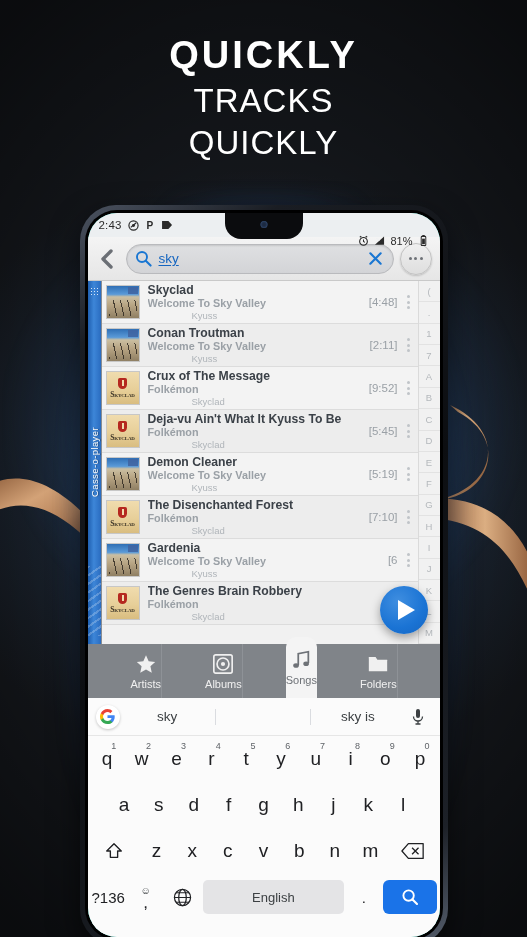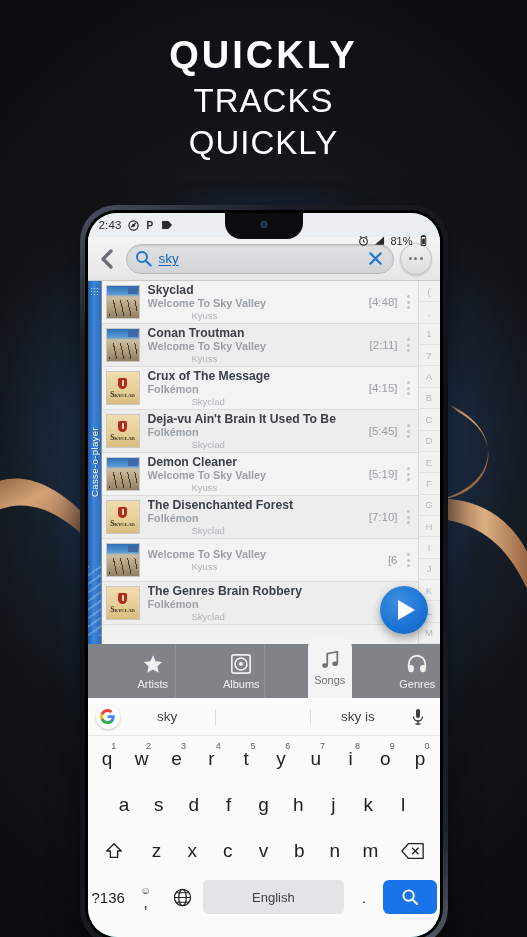--- a/index.html
+++ b/index.html
@@ -559,34 +559,34 @@
                 <div class="track">
                   <div class="art art-skyclad">
                     <span class="shield"></span>
                     <span class="word">Skyclad</span>
                   </div>
                   <div class="meta">
                     <div class="t-title">Crux of The Message</div>
                     <div class="t-album">Folkémon</div>
                     <div class="t-artist">Skyclad</div>
                   </div>
-                  <div class="t-dur">[4:15]</div>
+                  <div class="t-dur">[9:52]</div>
                   <div class="row-menu">
                     <i></i>
                     <i></i>
                     <i></i>
                   </div>
                 </div>
                 <div class="track">
                   <div class="art art-skyclad">
                     <span class="shield"></span>
                     <span class="word">Skyclad</span>
                   </div>
                   <div class="meta">
-                    <div class="t-title">Deja-vu Ain't Brain It Used To Be</div>
+                    <div class="t-title">Deja-vu Ain't What It Kyuss To Be</div>
                     <div class="t-album">Folkémon</div>
                     <div class="t-artist">Skyclad</div>
                   </div>
                   <div class="t-dur">[5:45]</div>
                   <div class="row-menu">
                     <i></i>
                     <i></i>
                     <i></i>
                   </div>
                 </div>
@@ -617,20 +617,21 @@
                   <div class="t-dur">[7:10]</div>
                   <div class="row-menu">
                     <i></i>
                     <i></i>
                     <i></i>
                   </div>
                 </div>
                 <div class="track">
                   <div class="art art-kyuss"></div>
                   <div class="meta">
+                    <div class="t-title">Gardenia</div>
                     <div class="t-album">Welcome To Sky Valley</div>
                     <div class="t-artist">Kyuss</div>
                   </div>
                   <div class="t-dur">[6</div>
                   <div class="row-menu">
                     <i></i>
                     <i></i>
                     <i></i>
                   </div>
                 </div>
@@ -703,20 +704,29 @@
                     <path d="M9 17.5 V5.2 L20 3 V15.3" fill="none" stroke="currentColor" stroke-width="1.9"></path>
                     <ellipse cx="6.6" cy="18" rx="3.1" ry="2.5" fill="currentColor"></ellipse>
                     <ellipse cx="17.6" cy="16" rx="3.1" ry="2.5" fill="currentColor"></ellipse>
                   </svg>
                 </span>
                 <span class="tab-label">Songs</span>
               </div>
               <div class="tab">
                 <span class="tab-ico">
                   <svg width="22" height="22" viewBox="0 0 24 24">
+                    <path d="M2 5 H9 L11 8 H22 V20 H2 Z" fill="currentColor"></path>
+                    <path d="M2 5 H9 L11 8 H22" fill="none" stroke="currentColor" stroke-width="1.2"></path>
+                  </svg>
+                </span>
+                <span class="tab-label">Folders</span>
+              </div>
+              <div class="tab">
+                <span class="tab-ico">
+                  <svg width="22" height="22" viewBox="0 0 24 24">
                     <path d="M3 16 V12 A9 9 0 0 1 21 12 V16" fill="none" stroke="currentColor" stroke-width="2"></path>
                     <ellipse cx="5.5" cy="17" rx="3.2" ry="4" fill="currentColor"></ellipse>
                     <ellipse cx="18.5" cy="17" rx="3.2" ry="4" fill="currentColor"></ellipse>
                   </svg>
                 </span>
                 <span class="tab-label">Genres</span>
               </div>
             </div>
         </div>
 

